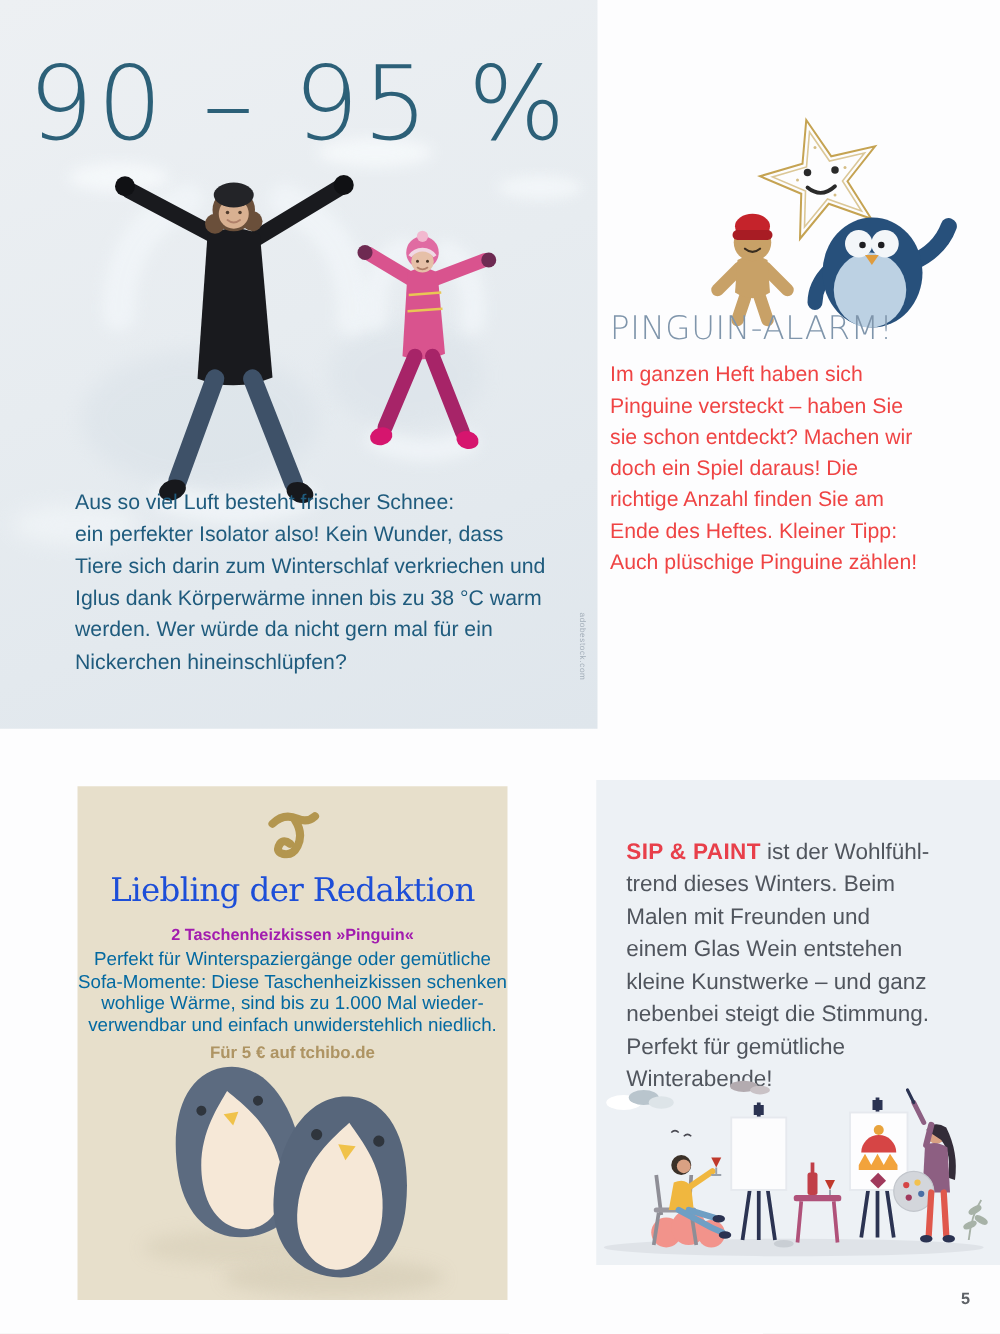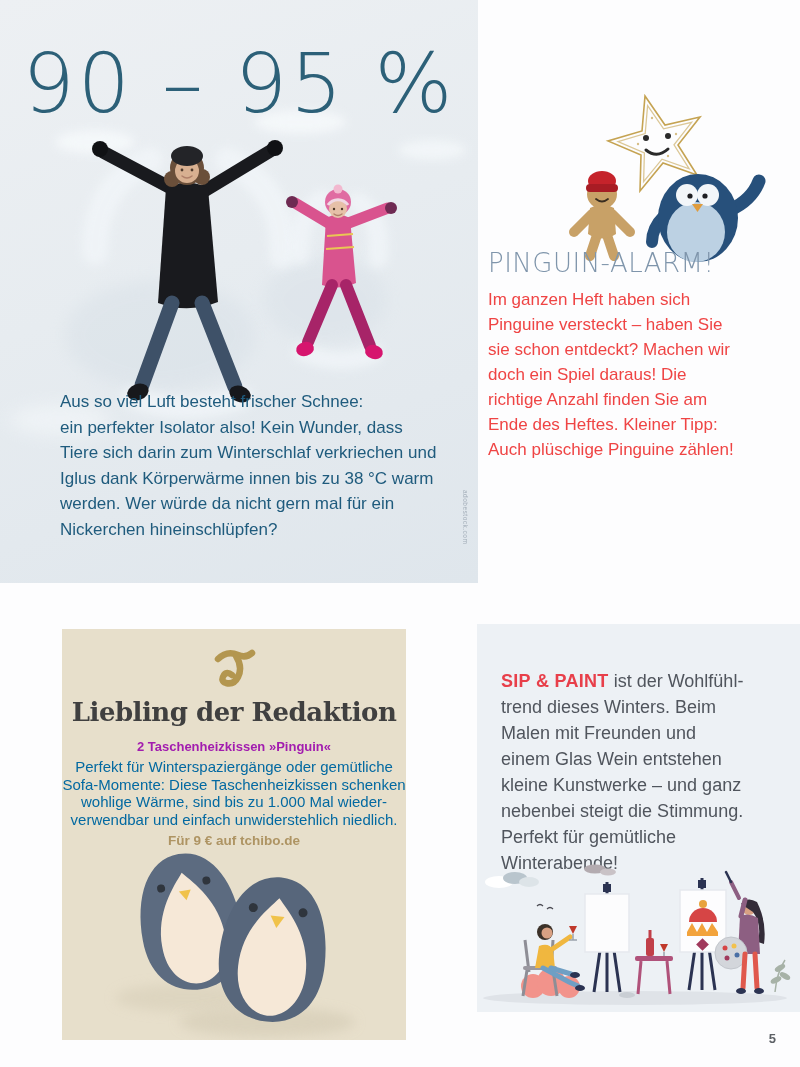--- a/index.html
+++ b/index.html
@@ -22,21 +22,21 @@
   .char-illo{position:absolute;left:540px;top:82px;width:235px;height:182px;}
   .alarm{position:absolute;left:488px;top:248px;width:304px;}
   .alarm-title{margin:0 0 9px 0;font-size:26px;font-weight:300;color:#7f95ab;
                letter-spacing:.5px;font-family:"DejaVu Sans","Liberation Sans",sans-serif;}
   .alarm-body{margin:0;font-size:17px;line-height:25px;color:#ef4444;white-space:pre-line;}
 
   
   .card{position:absolute;left:62px;top:629px;width:344px;height:411px;
         background:#e7dfcb;text-align:center;}
   .card-logo{margin-top:18px;}
-  .card-title{margin:6px 0 12px 0;font-size:26px;font-weight:bold;color:#404040;
+  .card-title{margin:6px 0 12px 0;font-size:26px;font-weight:normal;color:#1d4ed8;
               letter-spacing:-.5px;font-family:"DejaVu Serif","Liberation Serif",serif;}
   .card-product{font-size:13px;font-weight:bold;color:#a21caf;margin-bottom:4px;}
   .card-body{font-size:15px;line-height:17.5px;color:#0369a1;white-space:pre-line;}
   .card-price{font-size:13.5px;font-weight:bold;color:#ae9463;margin-top:5px;}
   .cushions{position:absolute;left:0;bottom:0;}
 
   
   .sip-panel{position:absolute;left:477px;top:624px;width:368px;height:388px;background:#edf1f5;}
   .sip-text{padding:26px 18px 0 24px;font-size:18px;line-height:26px;color:#50555d;
             white-space:pre-line;}
@@ -197,21 +197,21 @@
         <path d="M6,12 Q15,3 26,8 Q34,11.5 40,6"></path>
         <path d="M24,9 Q31,20 26,30 Q22,38 14,36 Q8,34 12,28 Q15,24 20,28"></path>
       </g>
     </svg>
     <h3 class="card-title">Liebling der Redaktion</h3>
     <div class="card-product">2 Taschenheizkissen »Pinguin«</div>
     <div class="card-body">Perfekt für Winterspaziergänge oder gemütliche
 Sofa-Momente: Diese Taschenheizkissen schenken
 wohlige Wärme, sind bis zu 1.000 Mal wieder-
 verwendbar und einfach unwiderstehlich niedlich.</div>
-    <div class="card-price">Für 9 € auf tchibo.de</div>
+    <div class="card-price">Für 5 € auf tchibo.de</div>
 
     <svg class="cushions" width="344" height="200" viewBox="0 0 344 200">
       <defs>
         <filter id="cblur" x="-40%" y="-40%" width="180%" height="180%">
             <feGaussianBlur stdDeviation="6"></feGaussianBlur>
           </filter>
       </defs>
       <ellipse cx="125" cy="158" rx="72" ry="14" fill="#d6cdb7" opacity=".55" filter="url(#cblur)"></ellipse>
       <ellipse cx="205" cy="182" rx="88" ry="15" fill="#d6cdb7" opacity=".7" filter="url(#cblur)"></ellipse>
 

